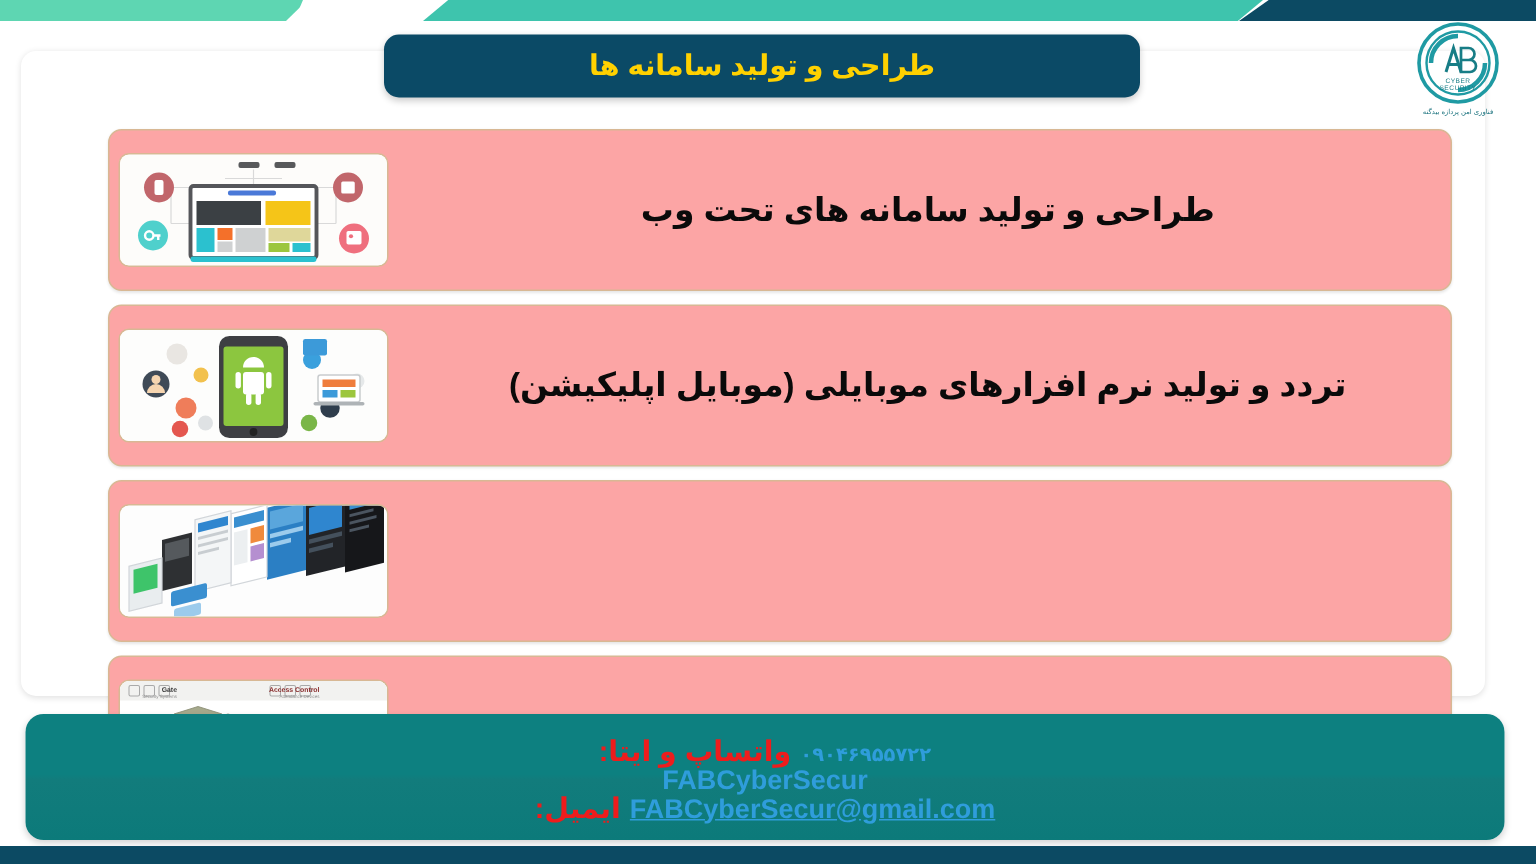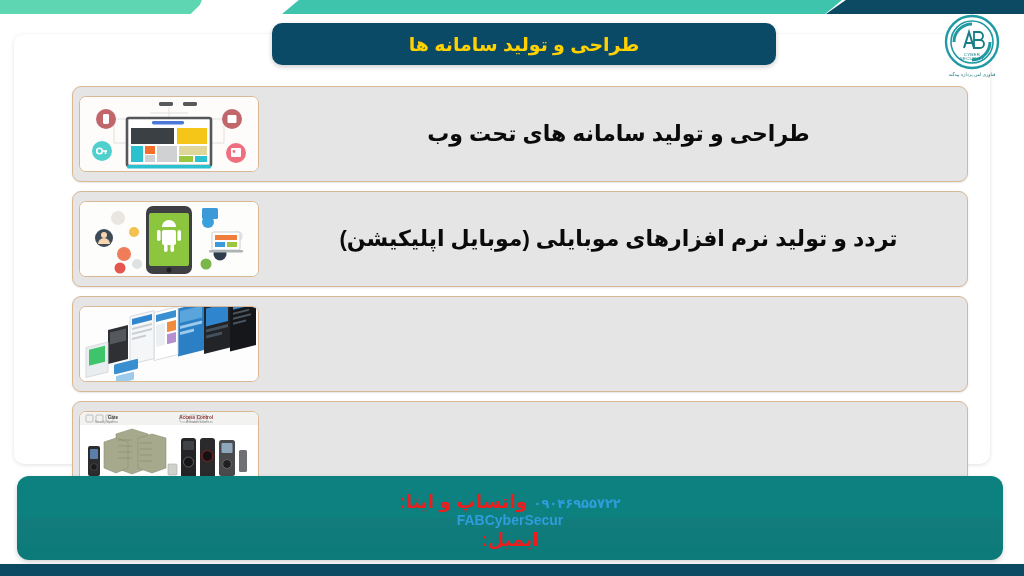--- a/index.html
+++ b/index.html
@@ -66,21 +66,21 @@
     width: 976px;
     height: 430px;
     background: #ffffff;
     border-radius: 10px;
     box-shadow: 0 1px 4px rgba(0,0,0,0.12);
   }
 
   
   .title-banner {
     position: absolute;
-    top: 23px; left: 272px;
+    top: 23px; left: 256px;
     width: 504px;
     height: 42px;
     background: #0b4a66;
     border-radius: 10px;
     display: flex;
     align-items: center;
     justify-content: center;
     box-shadow: 0 2px 5px rgba(0,0,0,0.20);
   }
   .title-banner .title-text {
@@ -115,23 +115,23 @@
   }
 
   
   .items {
     position: absolute;
     top: 86px; left: 72px;
     width: 896px;
   }
   .item-row {
     position: relative;
-    height: 96px;
+    height: 108px;
     margin-bottom: 9px;
-    background: #e5e5e5;
+    background: #fca5a5;
     border: 1.2px solid #d8b894;
     border-radius: 9px;
     box-shadow: 0 1px 2px rgba(0,0,0,0.10);
     display: flex;
     align-items: center;
     justify-content: flex-end;
     box-sizing: border-box;
   }
   .item-text {
     flex: 1;
@@ -185,21 +185,21 @@
   }
   .c-label {
     color: #ee1c1c;
     font-size: 19px;
     font-weight: bold;
     white-space: nowrap;
     text-align: center;
   }
   .c-value {
     color: #2f9ddb;
-    font-size: 14px;
+    font-size: 18px;
     font-weight: bold;
     direction: ltr;
     white-space: nowrap;
   }
   .c-value.link { text-decoration: underline; }
   .c-value.num { font-size: 13px; }
 
   .bottom-strip {
     position: absolute;
     left: 0;
@@ -412,20 +412,21 @@
     <div class="contact-line">
       <span class="c-value num">۰۹۰۴۶۹۵۵۷۲۲</span>
       <span class="c-label">واتساپ و ایتا:</span>
     </div>
 
     <div class="contact-line">
       <span class="c-value">FABCyberSecur</span>
     </div>
 
     <div class="contact-line">
+      <span class="c-value link">FABCyberSecur@gmail.com</span>
       <span class="c-label">ایمیل:</span>
     </div>
 
   </div>
 
   <div class="bottom-strip"></div>
 
 </div>
 
 </body></html>

